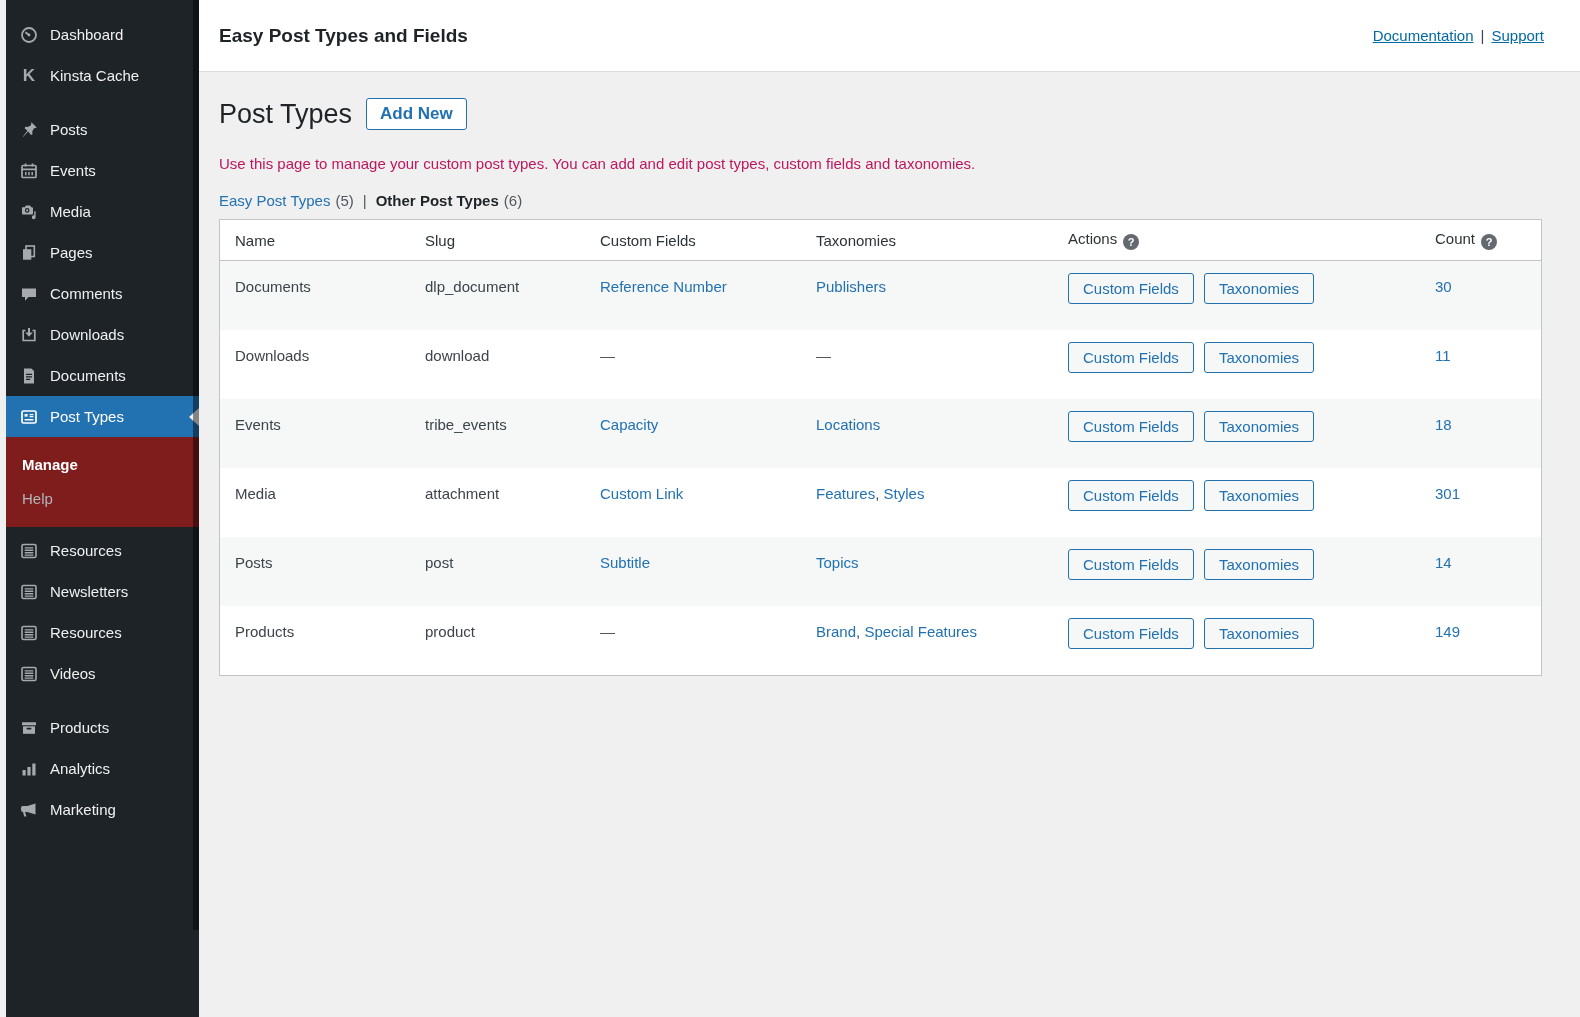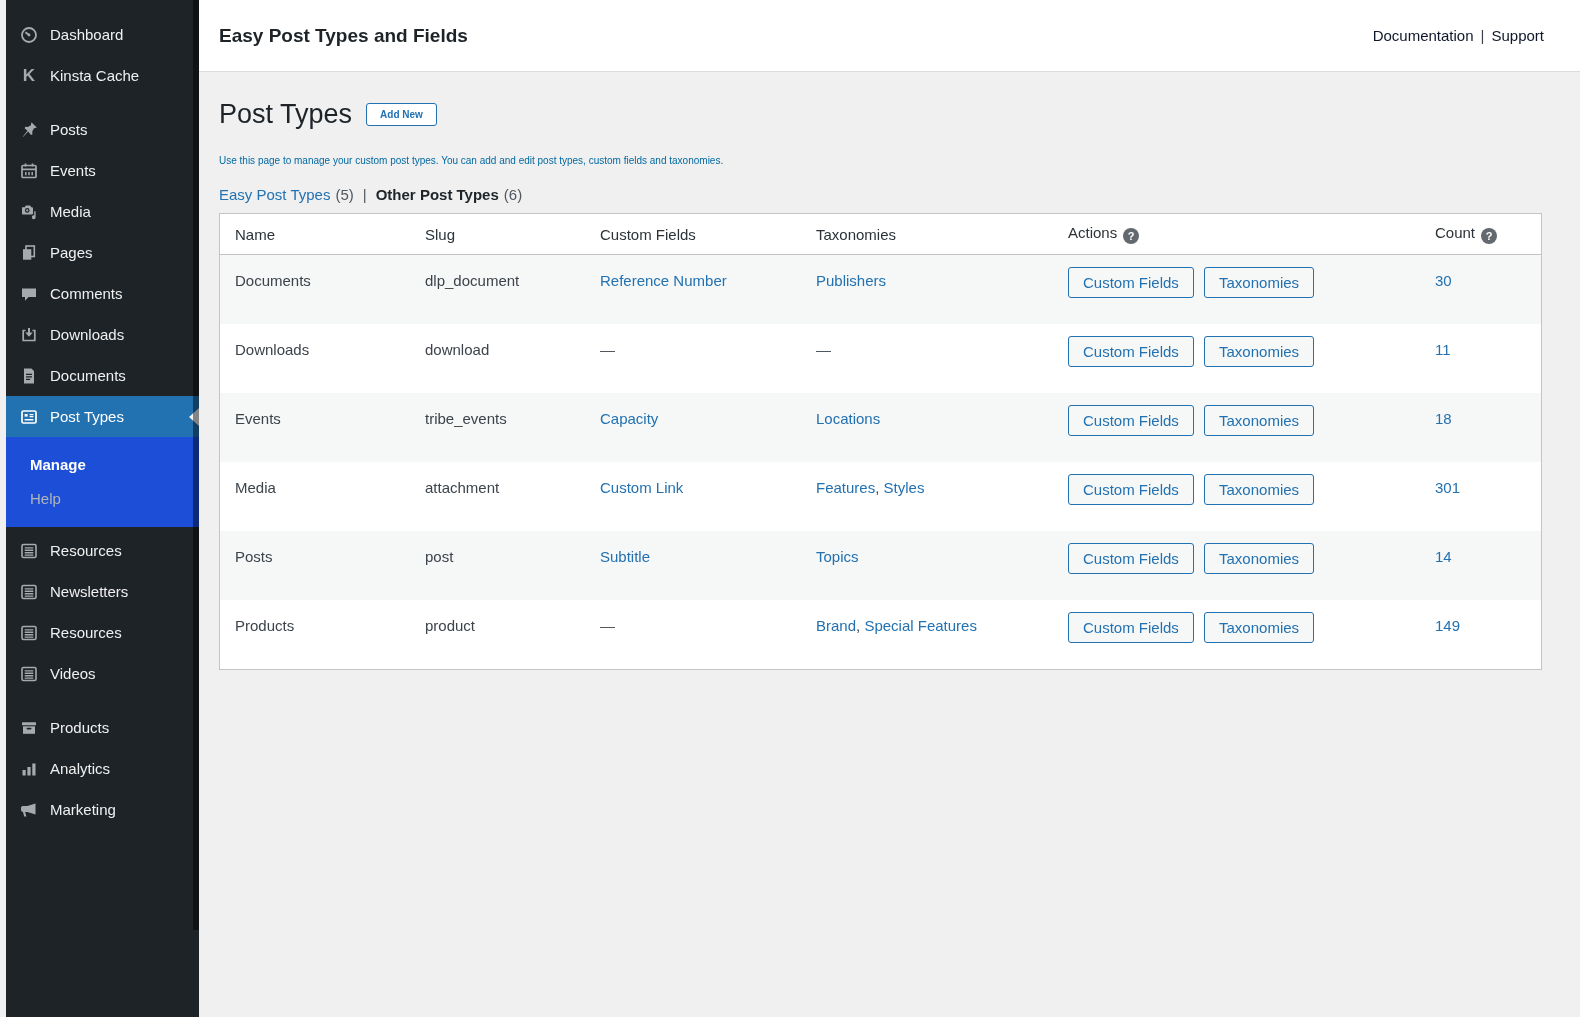--- a/index.html
+++ b/index.html
@@ -34,49 +34,49 @@
   .menu-item svg { width:20px; height:20px; display:block; }
   .menu-item.active { background:#2271b1; color:#fff; }
   .menu-item.active .icon { color:#fff; }
   .menu-item.active::after {
     content:""; position:absolute; right:0; top:50%; margin-top:-9px;
     border-top:9px solid transparent; border-bottom:9px solid transparent;
     border-right:10px solid #f0f0f1;
   }
   .menu-gap { height:13px; }
   .k-glyph { font-weight:700; font-size:17px; color:#a7aaad; line-height:20px; }
-  .submenu { background:#1d4ed8; padding:10px 0 12px 8px; }
+  .submenu { background:#7f1d1d; padding:10px 0 12px 0; }
   .submenu-item {
     display:flex; align-items:center; height:34px; padding-left:16px;
     font-size:15px; color:#b0b5ba; cursor:pointer;
   }
   .submenu-item.current { color:#fff; font-weight:700; }
   .submenu-spacer { height:3px; }
 
   
   .main { margin-left:193px; height:100%; }
   .topbar {
     height:72px; background:#fff; border-bottom:1px solid #dcdcde;
     display:flex; align-items:center; justify-content:space-between;
     padding:0 36px 0 26px;
   }
   .topbar-title { font-size:19px; font-weight:700; color:#1d2327; }
   .topbar-links { font-size:15px; }
-  .topbar-links a { color:#0f172a; cursor:pointer; }
+  .topbar-links a { color:#0369a1; text-decoration:underline; cursor:pointer; }
   .topbar-links .pipe { color:#3c434a; margin:0 7px; }
 
   .content { padding:14px 38px 0 26px; }
   .page-title-row { display:flex; align-items:center; margin-top:12px; }
   .page-title { font-size:27px; font-weight:400; color:#1d2327; line-height:32px; }
   .add-new-btn {
-    margin-left:14px; padding:5px 13px; font-size:10px; font-weight:600;
+    margin-left:14px; padding:5px 13px; font-size:17px; font-weight:600;
     color:#2271b1; background:#fff; border:1px solid #2271b1; border-radius:3px;
     cursor:pointer; font-family:"Liberation Sans", sans-serif;
   }
-  .page-desc { margin-top:25px; font-size:10px; color:#0369a1; }
+  .page-desc { margin-top:25px; font-size:15px; color:#be185d; }
 
   .tabs { margin-top:20px; font-size:15px; }
   .tabs .tab-link { color:#2271b1; cursor:pointer; }
   .tabs .tab-current { color:#1d2327; font-weight:700; cursor:pointer; }
   .tabs .tab-count { color:#50575e; font-weight:400; margin-left:5px; }
   .tabs .tab-sep { color:#50575e; margin:0 9px; }
 
   
   .pt-table-wrap { margin-top:10px; background:#fff; border:1px solid #c3c4c7; }
   table.pt-table { width:100%; border-collapse:collapse; font-size:15px; }

